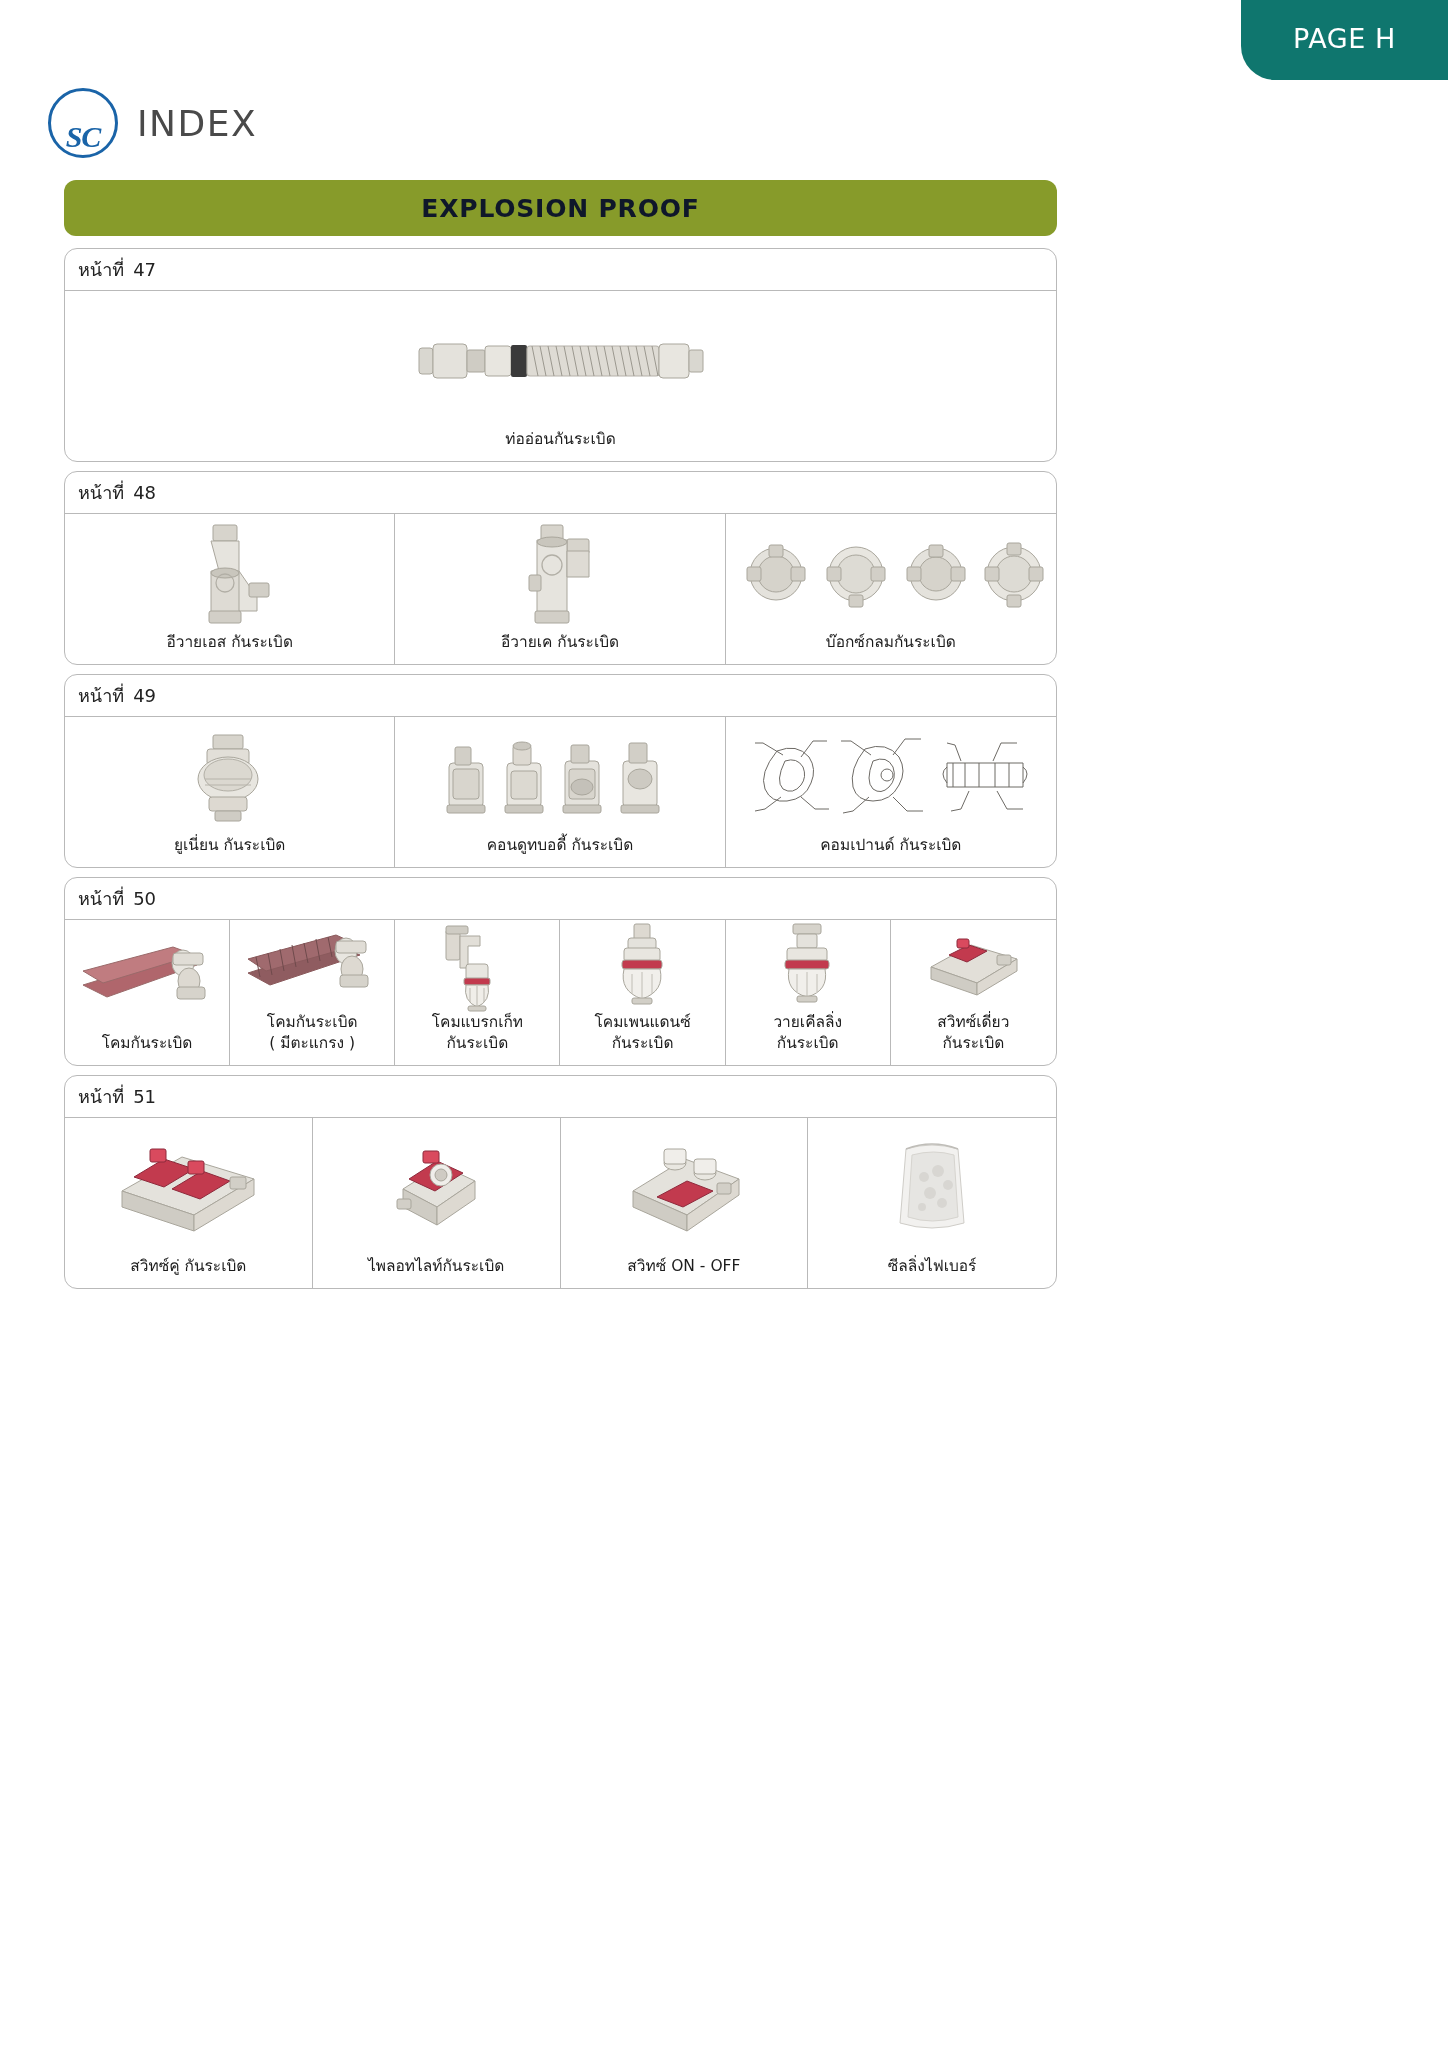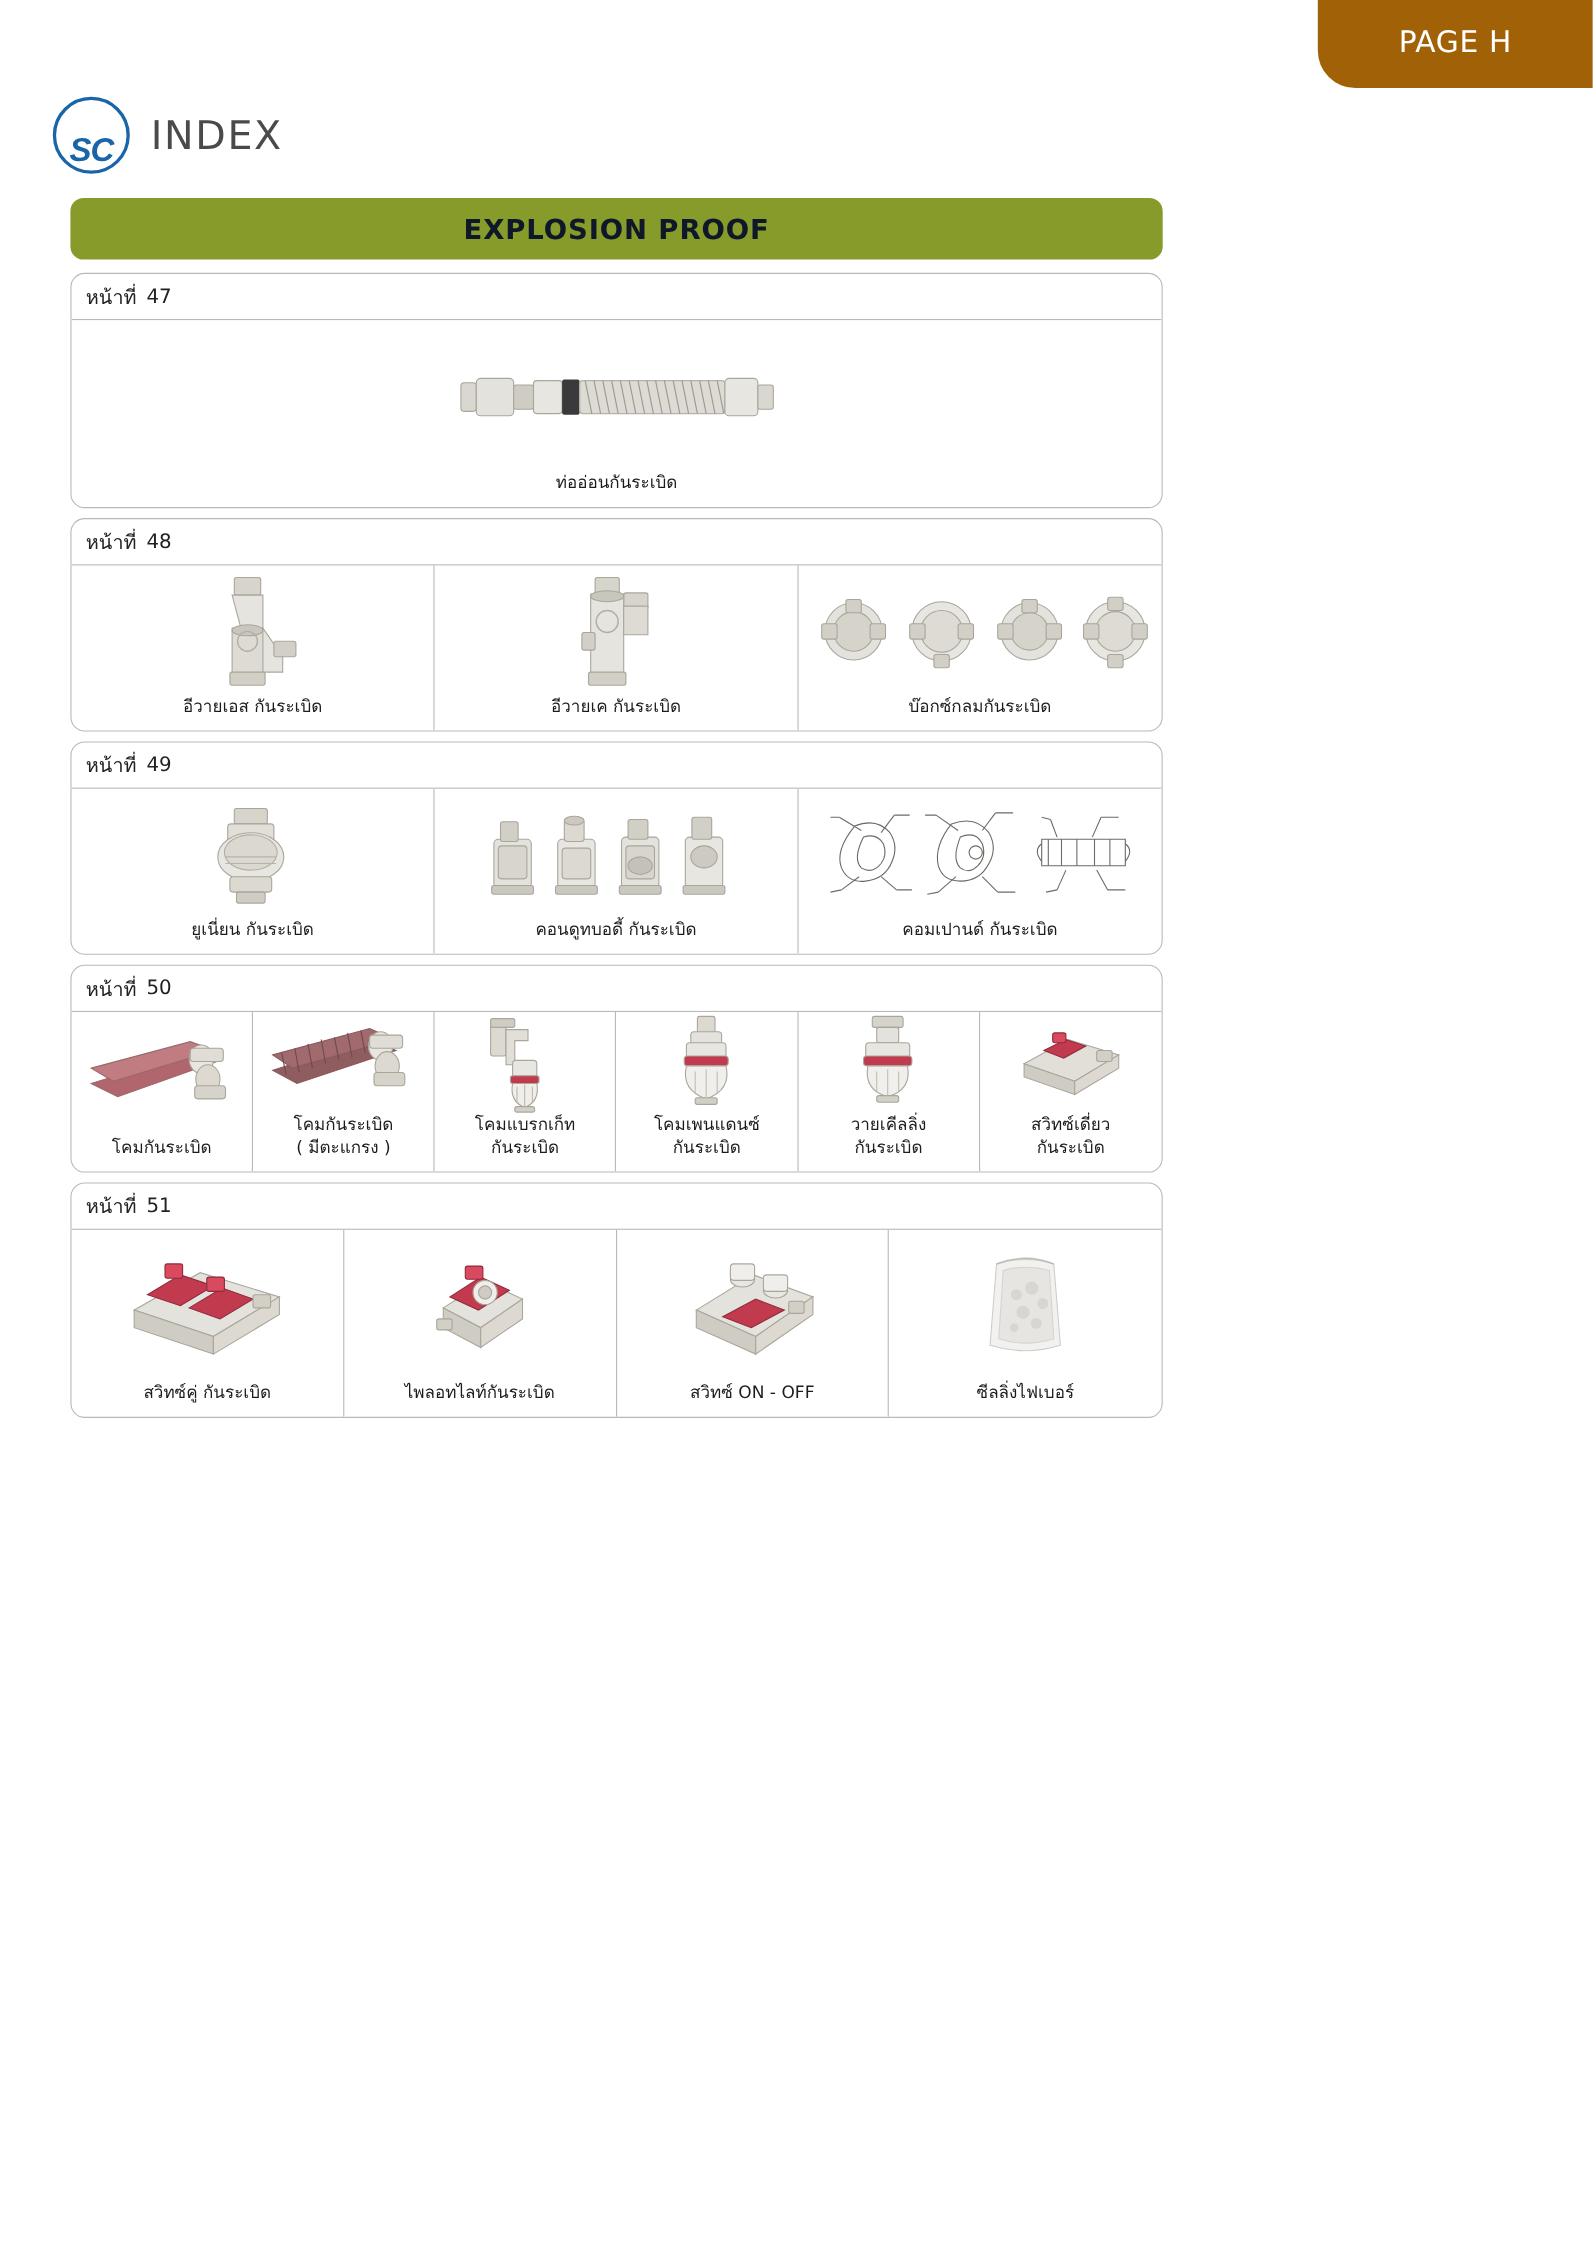--- a/index.html
+++ b/index.html
@@ -7,22 +7,22 @@
     width:1448px;height:2048px;
     background:#ffffff;
     font-family:"DejaVu Sans","Liberation Sans",sans-serif;
     position:relative;
     overflow:hidden;
   }
 
   
   .page-tab{
     position:absolute;top:0;right:0;
-    width:250px;height:80px;
-    background:#a16207;
+    width:207px;height:80px;
+    background:#0f766e;
     border-bottom-left-radius:34px;
     display:flex;align-items:center;justify-content:center;
     padding-bottom:4px;
     box-sizing:border-box;
   }
   .page-tab span{
     color:#ffffff;
     font-size:27px;
     letter-spacing:.6px;
     font-weight:400;
@@ -35,21 +35,21 @@
   }
   .logo{
     width:70px;height:70px;border-radius:50%;
     border:3px solid #1a64a8;
     display:flex;align-items:center;justify-content:center;
     box-sizing:border-box;
     background:#fff;
   }
   .logo span{
     color:#1a64a8;
-    font-family:Liberation Sans, sans-serif;
+    font-family:Liberation Serif, serif;
     font-weight:bold;
     font-style:italic;
     font-size:30px;
     letter-spacing:-1px;
     margin-top:28px;
   }
   .header-title{
     color:#4a4a4a;
     font-size:36px;
     font-weight:normal;

